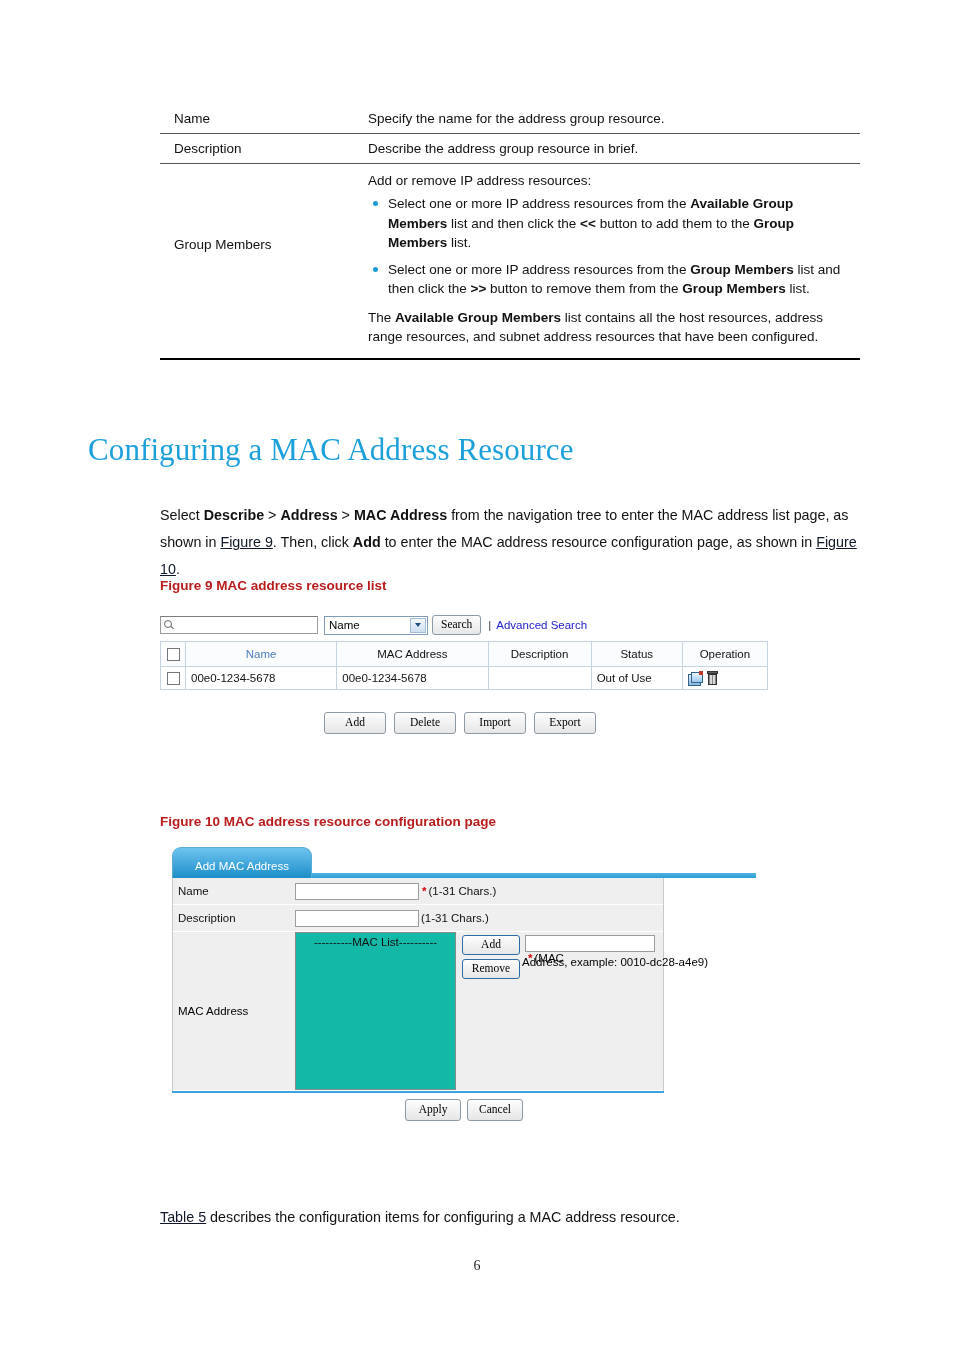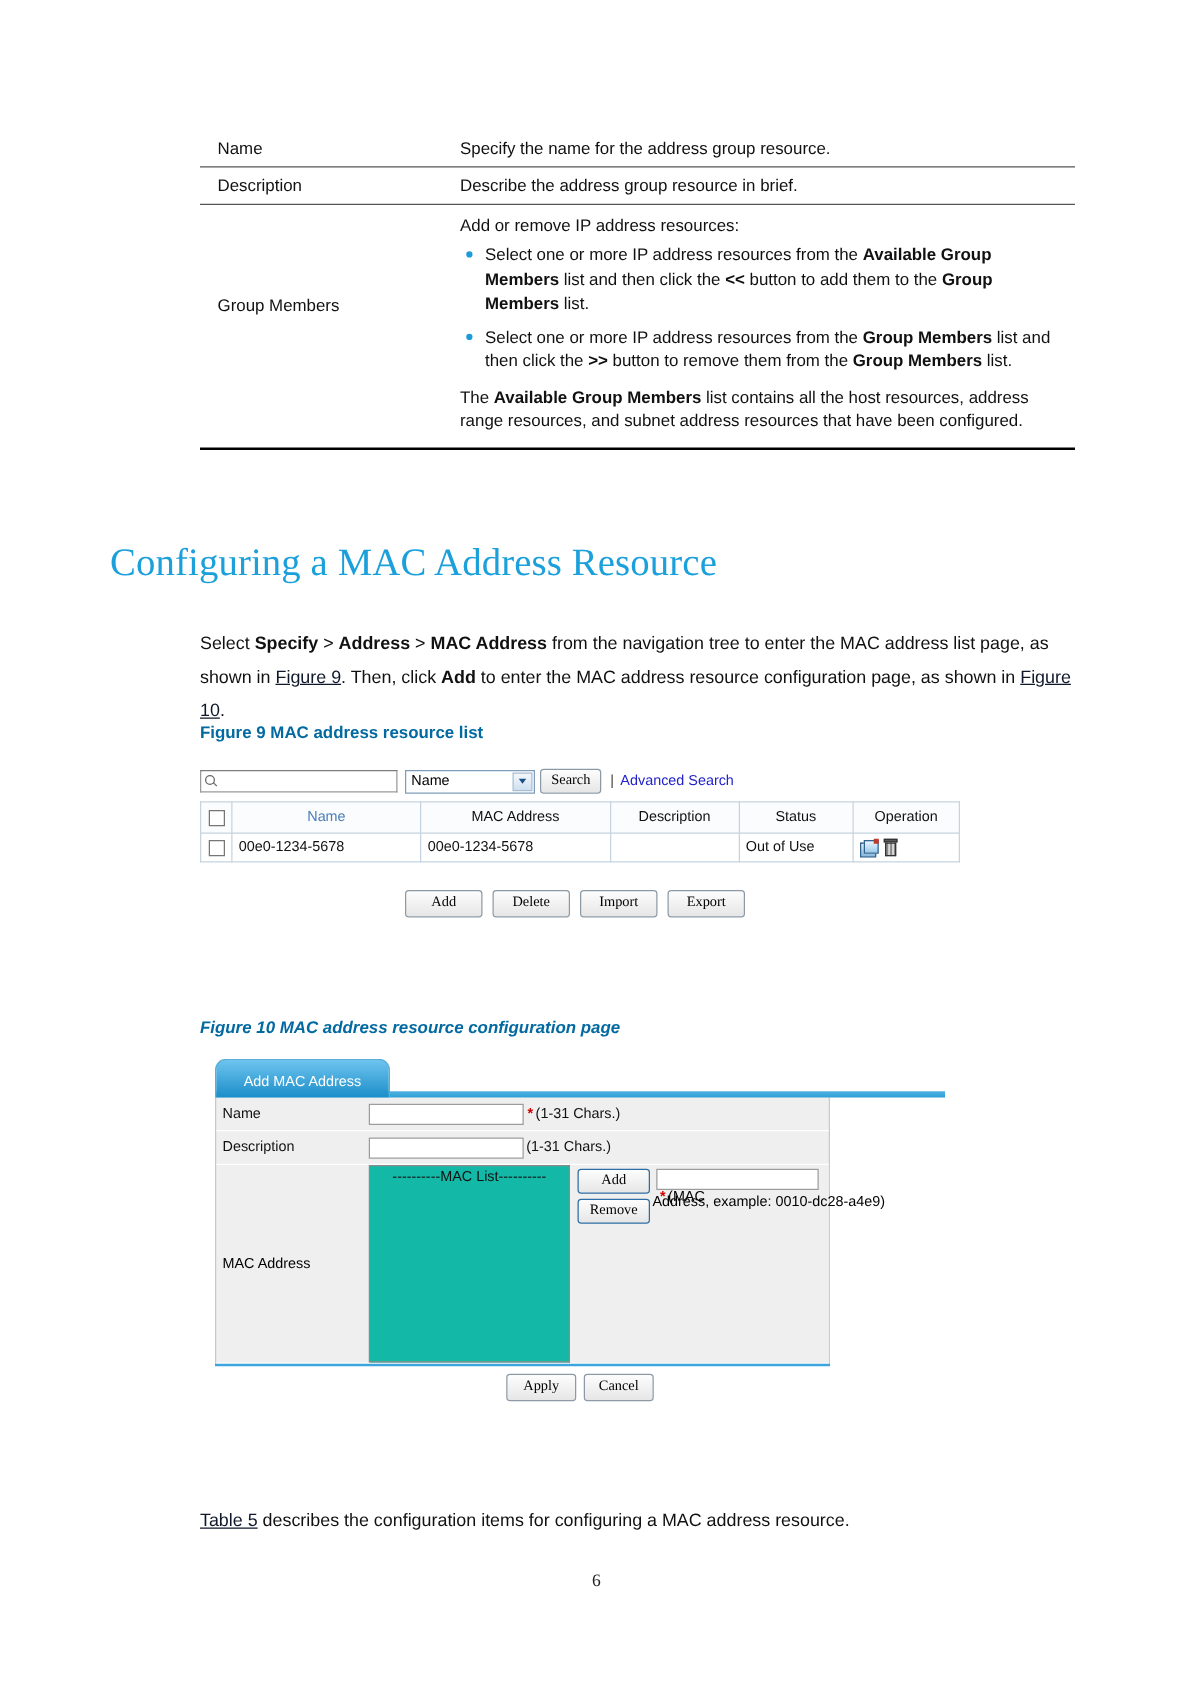--- a/index.html
+++ b/index.html
@@ -92,21 +92,21 @@
   a.xref {
     color: #0f172a;
     text-decoration: underline;
   }
   .fig-caption {
     position: absolute;
     left: 160px;
     font-family: "Liberation Sans", sans-serif;
     font-size: 13.5px;
     font-weight: bold;
-    color: #0369a1;
+    color: #b91c1c;
   }
 
   
   .fig9 {
     position: absolute;
     left: 160px;
     top: 615px;
     width: 608px;
     font-family: "Liberation Sans", sans-serif;
     font-size: 11.5px;
@@ -499,21 +499,21 @@
         <span>The </span><b>Available Group Members</b><span> list contains all the host resources, address range resources, and subnet address resources that have been configured.</span>
       </p>
     </td>
   </tr>
 </tbody>
   </table>
 
 <h1 class="h1">Configuring a MAC Address Resource</h1>
 
 <p class="para" style="top:488px;">
-  <span>Select </span><b>Specify</b><span> &gt; </span><b>Address</b><span> &gt; </span><b>MAC Address</b><span> from the navigation tree to enter the MAC address list page, as shown in </span><a class="xref" href="#">Figure 9</a><span>. Then, click </span><b>Add</b><span> to enter the MAC address resource configuration page, as shown in </span><a class="xref" href="#">Figure 10</a><span>.</span>
+  <span>Select </span><b>Describe</b><span> &gt; </span><b>Address</b><span> &gt; </span><b>MAC Address</b><span> from the navigation tree to enter the MAC address list page, as shown in </span><a class="xref" href="#">Figure 9</a><span>. Then, click </span><b>Add</b><span> to enter the MAC address resource configuration page, as shown in </span><a class="xref" href="#">Figure 10</a><span>.</span>
 </p>
 
 <div class="fig-caption" style="top:578px;">Figure 9 MAC address resource list</div>
 
 <div class="fig9">
 
   <div class="searchbar">
     <div class="search-input">
       <span class="mag-icon"></span>
     </div>
@@ -564,21 +564,21 @@
     </table>
 
   <div class="fig9-buttons">
     <button class="btn">Add</button>
     <button class="btn">Delete</button>
     <button class="btn">Import</button>
     <button class="btn">Export</button>
   </div>
 </div>
 
-<div class="fig-caption" style="top:814px;font-style:italic;">Figure 10 MAC address resource configuration page</div>
+<div class="fig-caption" style="top:814px;">Figure 10 MAC address resource configuration page</div>
 
 <div class="fig10">
 
   <div class="tabstrip">
     <div class="tab-underline"></div>
     <div class="tab">
       <span>Add MAC Address</span>
     </div>
   </div>
 

